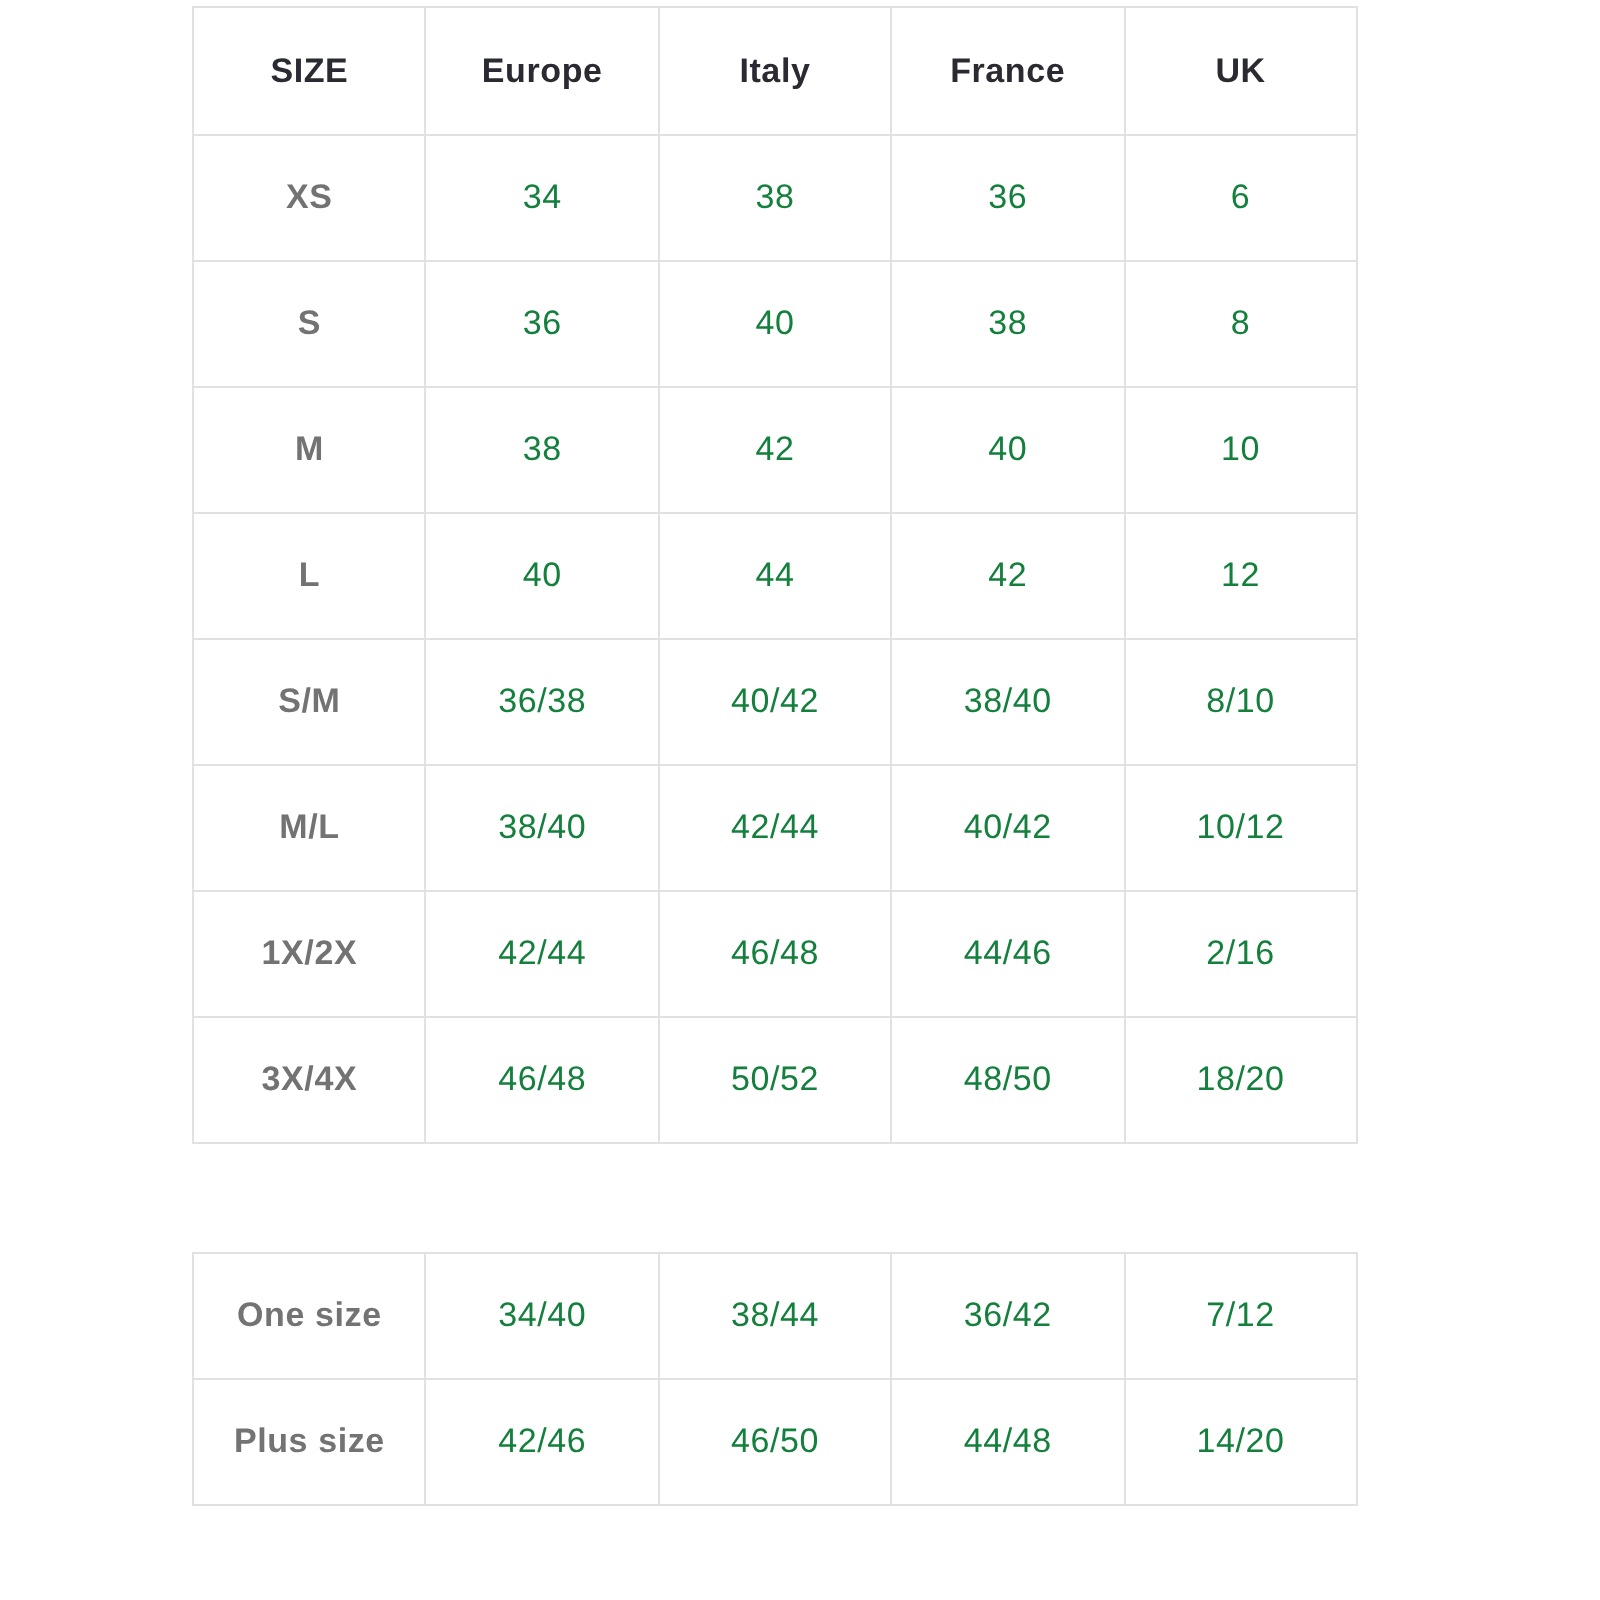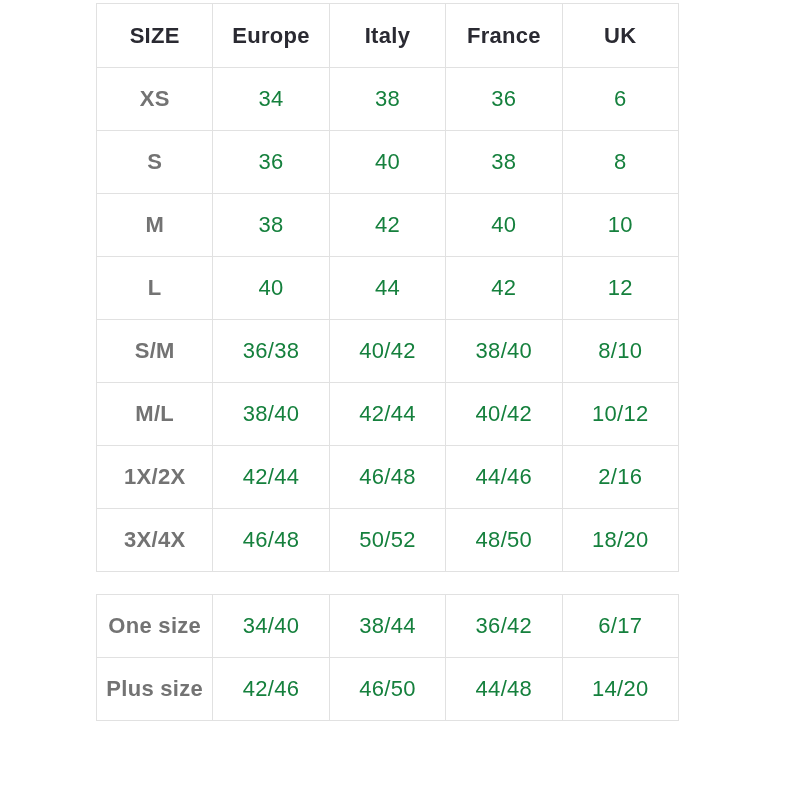--- a/index.html
+++ b/index.html
@@ -23,39 +23,39 @@
     table-layout: fixed;
     width: 583px;
     background: #ffffff;
   }
   table.size-table th,
   table.size-table td {
     border: 1px solid #e1e1e1;
     height: 62px;
     text-align: center;
     vertical-align: middle;
-    font-size: 22px;
+    font-size: 17px;
     letter-spacing: 0.3px;
     padding: 0;
   }
   table.size-table thead th {
     height: 63px;
     font-weight: 700;
     color: #2a2a32;
   }
   table.size-table th.row-label {
     font-weight: 700;
     color: #737373;
   }
   table.size-table td {
     font-weight: 400;
     color: #15803d;
   }
   table.second {
-    margin-top: 22px;
+    margin-top: 54px;
   }
 </style>
 </head>
 <body>
 
 <div class="page">
   <div class="tables-wrap">
 
     <table class="size-table main">
       <thead>
@@ -127,21 +127,21 @@
       </tbody>
     </table>
 
     <table class="size-table second">
       <tbody>
         <tr>
           <th class="row-label">One size</th>
           <td>34/40</td>
           <td>38/44</td>
           <td>36/42</td>
-          <td>6/17</td>
+          <td>7/12</td>
         </tr>
         <tr>
           <th class="row-label">Plus size</th>
           <td>42/46</td>
           <td>46/50</td>
           <td>44/48</td>
           <td>14/20</td>
         </tr>
       </tbody>
     </table>

